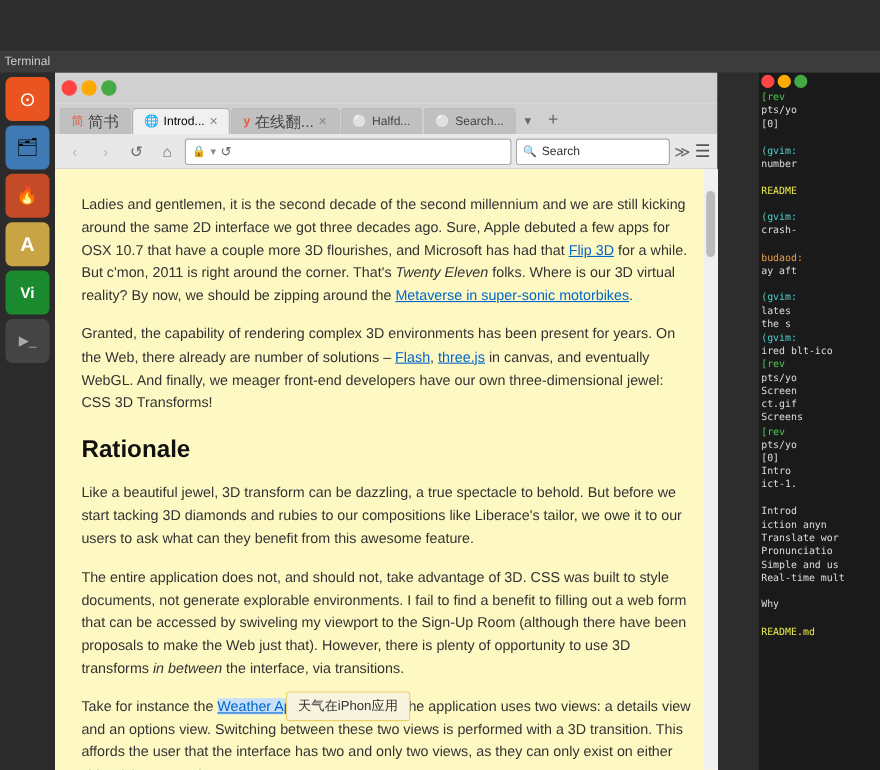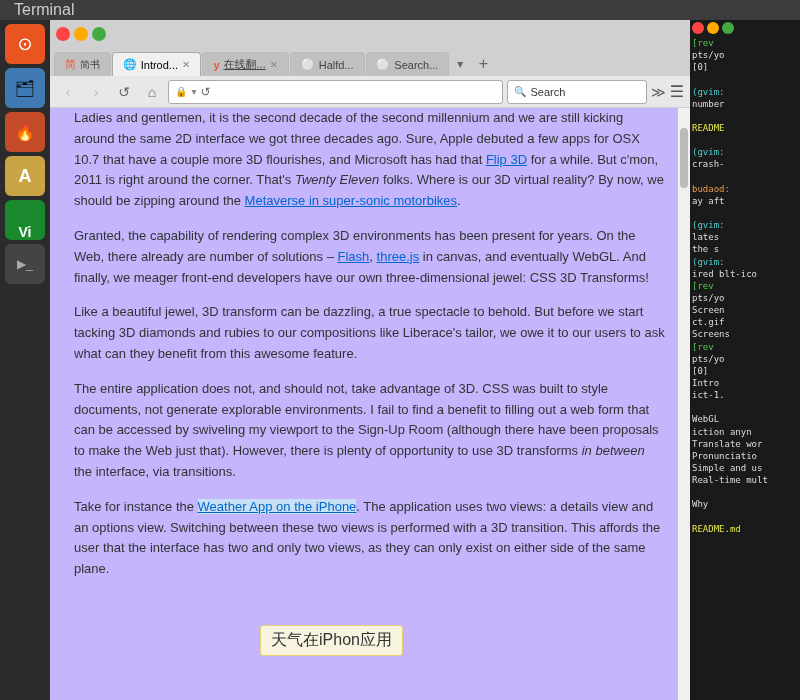--- a/index.html
+++ b/index.html
@@ -10,25 +10,26 @@
       font-family: Arial, sans-serif;
       background: #2d2d2d;
       display: flex;
       flex-direction: column;
     }
 
     
     .terminal-titlebar {
       background: #3c3c3c;
       color: #ccc;
-      font-size: 16px;
-      padding: 2px 14px;
+      font-size: 11px;
+      padding: 2px 4px;
       height: 20px;
       display: flex;
       align-items: center;
+      margin-top: 46px;
     }
 
     .main-content {
       display: flex;
       flex: 1;
       overflow: hidden;
     }
 
     
     .taskbar {
@@ -50,21 +51,21 @@
       align-items: center;
       justify-content: center;
       cursor: pointer;
       font-size: 20px;
     }
 
     .taskbar-icon.ubuntu { background: #e95420; }
     .taskbar-icon.files { background: #3f7ab5; }
     .taskbar-icon.firefox { background: #c44b27; }
     .taskbar-icon.fonts { background: #c8a444; }
-    .taskbar-icon.vim { background: #1b8a2e; align-items: flex-end; }
+    .taskbar-icon.vim { background: #1b8a2e; }
     .taskbar-icon.terminal { background: #444; }
 
     
     .browser-container {
       flex: 1;
       display: flex;
       flex-direction: column;
       background: #f5f5f5;
       overflow: hidden;
     }
@@ -219,23 +220,23 @@
 
     .search-icon { font-size: 10px; color: #888; }
     .search-input-text { font-size: 11px; color: #333; text-align: center; }
 
     .nav-overflow { font-size: 14px; color: #666; cursor: pointer; }
     .nav-menu { font-size: 16px; color: #555; cursor: pointer; }
 
     
     .browser-content {
       flex: 1;
-      background: #c4b5fd;
+      background: #fef9c3;
       overflow-y: auto;
-      padding: 0 24px;
+      padding: 22px 24px;
       position: relative;
     }
 
     .scrollbar {
       position: absolute;
       right: 0;
       top: 0;
       width: 12px;
       height: 100%;
       background: #f0f0f0;
@@ -273,39 +274,40 @@
       color: #0066cc;
       text-decoration: underline;
       cursor: pointer;
     }
 
     .tooltip-popup {
       position: absolute;
       background: #f8f4e0;
       border: 1px solid #e8d070;
       padding: 4px 10px;
-      font-size: 16px;
+      font-size: 12px;
       color: #333;
       border-radius: 3px;
       bottom: 44px;
       left: 210px;
       white-space: nowrap;
       z-index: 100;
     }
 
     
     .terminal-panel {
       width: 110px;
       background: #1a1a1a;
       color: #ddd;
       font-family: monospace;
       font-size: 9px;
       overflow: hidden;
       padding: 2px;
       flex-shrink: 0;
+      margin-left: 38px;
     }
 
     .terminal-line {
       line-height: 1.35;
       white-space: nowrap;
       overflow: hidden;
     }
 
     .t-green { color: #4ec94e; }
     .t-yellow { color: #e8e84e; }
@@ -362,30 +364,30 @@
 
     <div class="browser-titlebar">
       <button class="window-btn btn-close"></button>
       <button class="window-btn btn-min"></button>
       <button class="window-btn btn-max"></button>
     </div>
 
     <div class="tab-bar">
       <div class="tab">
         <span style="font-size:11px;color:#e8583a;">简</span>
-        <span style="font-size:10px;">简书</span>
+        <span style="font-size:14px;">简书</span>
       </div>
       <div class="tab active">
         <span>🌐</span>
         <span style="font-size:11px;">Introd...</span>
         <span class="tab-close">✕</span>
       </div>
       <div class="tab">
         <span style="color:#e8583a;font-weight:bold;font-size:11px;">y</span>
-        <span style="font-size:11px;text-decoration:underline;">在线翻...</span>
+        <span style="font-size:14px;">在线翻...</span>
         <span class="tab-close">✕</span>
       </div>
       <div class="tab">
         <span>⚪</span>
         <span style="font-size:11px;">Halfd...</span>
       </div>
       <div class="tab">
         <span>⚪</span>
         <span style="font-size:11px;">Search...</span>
       </div>
@@ -415,20 +417,21 @@
     </div>
 
     <div class="browser-content">
       <div class="article-text">
         <p>
           <span>Ladies and gentlemen, it is the second decade of the second millennium and we are still kicking around the same 2D interface we got three decades ago. Sure, Apple debuted a few apps for OSX 10.7 that have a couple more 3D flourishes, and Microsoft has had that </span><span class="link">Flip 3D</span><span> for a while. But c'mon, 2011 is right around the corner. That's </span><em>Twenty Eleven</em><span> folks. Where is our 3D virtual reality? By now, we should be zipping around the </span><span class="link">Metaverse in super-sonic motorbikes</span><span>.</span>
         </p>
         <p>
           <span>Granted, the capability of rendering complex 3D environments has been present for years. On the Web, there already are number of solutions – </span><span class="link">Flash</span><span>, </span><span class="link">three.js</span><span> in canvas, and eventually WebGL. And finally, we meager front-end developers have our own three-dimensional jewel: CSS 3D Transforms!</span>
         </p>
+        <h2>Rationale</h2>
         <p>Like a beautiful jewel, 3D transform can be dazzling, a true spectacle to behold. But before we start tacking 3D diamonds and rubies to our compositions like Liberace's tailor, we owe it to our users to ask what can they benefit from this awesome feature.</p>
         <p>
           <span>The entire application does not, and should not, take advantage of 3D. CSS was built to style documents, not generate explorable environments. I fail to find a benefit to filling out a web form that can be accessed by swiveling my viewport to the Sign-Up Room (although there have been proposals to make the Web just that). However, there is plenty of opportunity to use 3D transforms </span><em>in between</em><span> the interface, via transitions.</span>
         </p>
         <p>
           <span>Take for instance the </span><span class="link" style="background:#c8e0f5;">Weather App on the iPhone</span><span>. The application uses two views: a details view and an options view. Switching between these two views is performed with a 3D transition. This affords the user that the interface has two and only two views, as they can only exist on either side of the same plane.</span>
         </p>
       </div>
 
       <div class="tooltip-popup">
@@ -471,21 +474,21 @@
     <div class="terminal-line t-white">pts/yo</div>
     <div class="terminal-line t-white">Screen</div>
     <div class="terminal-line t-white">ct.gif</div>
     <div class="terminal-line t-white">Screens</div>
     <div class="terminal-line t-green">[rev</div>
     <div class="terminal-line t-white">pts/yo</div>
     <div class="terminal-line t-white">[0]</div>
     <div class="terminal-line t-white">Intro</div>
     <div class="terminal-line t-white">ict-1.</div>
     <div class="terminal-line">&nbsp;</div>
-    <div class="terminal-line t-white">WebGL</div>
+    <div class="terminal-line t-white">Introd</div>
     <div class="terminal-line t-white">iction anyn</div>
     <div class="terminal-line t-white">Translate wor</div>
     <div class="terminal-line t-white">Pronunciatio</div>
     <div class="terminal-line t-white">Simple and us</div>
     <div class="terminal-line t-white">Real-time mult</div>
     <div class="terminal-line">&nbsp;</div>
     <div class="terminal-line t-white">Why</div>
     <div class="terminal-line">&nbsp;</div>
     <div class="terminal-line t-yellow">README.md</div>
   </div>

